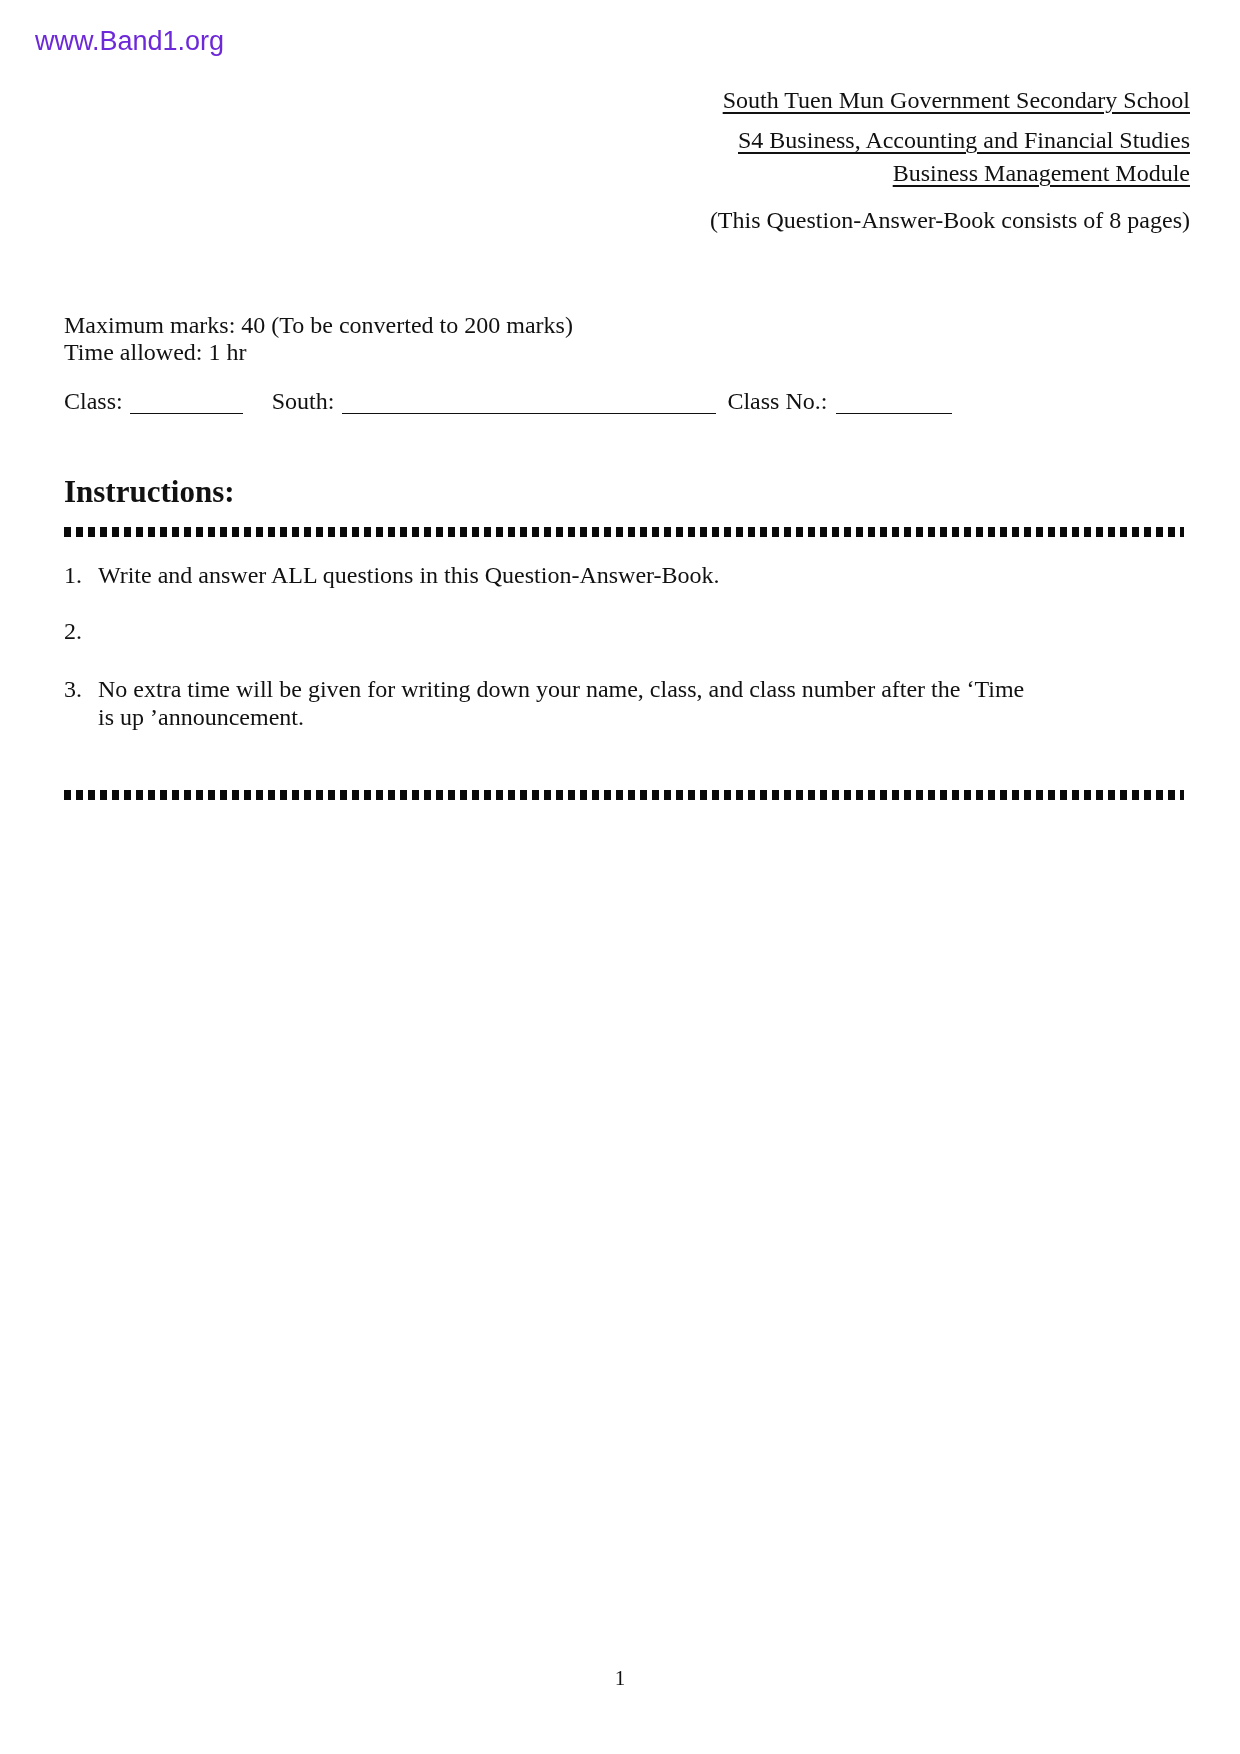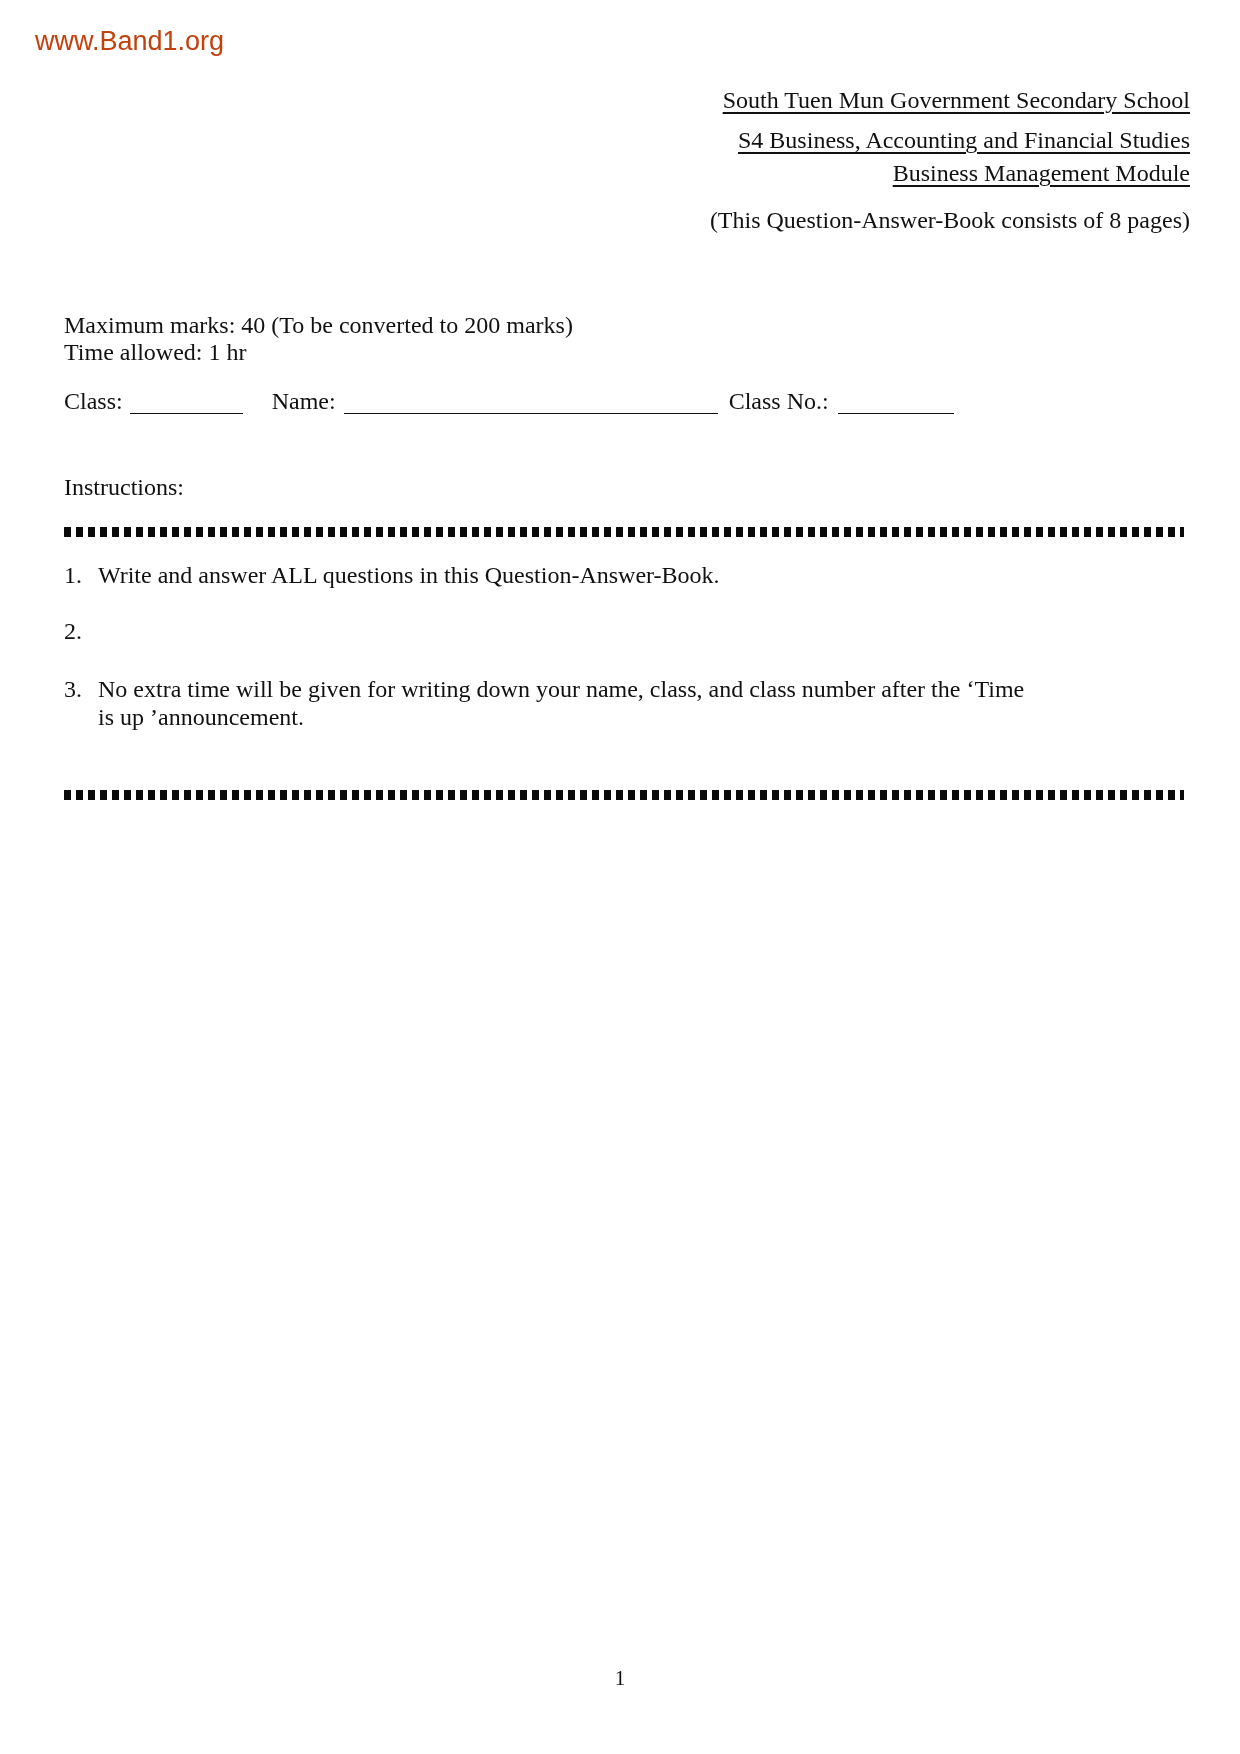--- a/index.html
+++ b/index.html
@@ -7,21 +7,21 @@
   body {
     width: 1240px; height: 1754px;
     position: relative;
     font-family: "Liberation Serif", "DejaVu Serif", serif;
     color: #111;
     overflow: hidden;
   }
   .watermark {
     position: absolute; left: 35px; top: 26px;
     font-family: "Liberation Sans", "DejaVu Sans", sans-serif;
-    font-size: 27px; color: #c2410c;
+    font-size: 27px; color: #6d28d9;
   }
   .titles {
     position: absolute; left: 0; top: 84px; width: 1190px;
     text-align: right; font-size: 24px; line-height: 33px;
   }
   .title-line {
     text-decoration: underline;
     text-underline-offset: 4px;
     text-decoration-thickness: 1.5px;
   }
@@ -38,21 +38,21 @@
   .blank {
     display: inline-block;
     border-bottom: 1.5px solid #111;
     height: 26px; vertical-align: -5px;
   }
   .blank-class { width: 113px; margin-left: 7px; margin-right: 29px; }
   .blank-name { width: 374px; margin-left: 8px; margin-right: 11px; }
   .blank-classno { width: 116px; margin-left: 9px; }
   .instr-heading {
     position: absolute; left: 64px; top: 474px;
-    font-size: 24px; font-weight: normal; text-align: right;
+    font-size: 31px; font-weight: bold; text-align: right;
   }
   .dotted {
     position: absolute; left: 64px; width: 1120px; height: 10px;
     background-image: repeating-linear-gradient(to right, #0a0a0a 0px, #0a0a0a 7px, transparent 7px, transparent 12px);
   }
   .dotted-1 { top: 527px; }
   .dotted-2 { top: 790px; }
   .items {
     position: absolute; left: 64px; top: 561px; width: 1124px;
     font-size: 24px; line-height: 28px;
@@ -77,21 +77,21 @@
   <div class="title-line">S4 Business, Accounting and Financial Studies</div>
   <div class="title-line">Business Management Module</div>
   <div class="title-note">(This Question-Answer-Book consists of 8 pages)</div>
 </div>
 
 <div class="details">
   <div>Maximum marks: 40 (To be converted to 200 marks)</div>
   <div>Time allowed: 1 hr</div>
 </div>
 
-<div class="form-line"><span>Class:</span><span class="blank blank-class"></span><span>Name:</span><span class="blank blank-name"></span><span>Class No.:</span><span class="blank blank-classno"></span></div>
+<div class="form-line"><span>Class:</span><span class="blank blank-class"></span><span>South:</span><span class="blank blank-name"></span><span>Class No.:</span><span class="blank blank-classno"></span></div>
 
 <div class="instr-heading">Instructions:</div>
 
 <div class="dotted dotted-1"></div>
 
 <div class="items">
   <div class="instr-item gap-1">
     <span class="instr-num">1.</span>
     <span class="instr-text">Write and answer ALL questions in this Question-Answer-Book.</span>
   </div>

